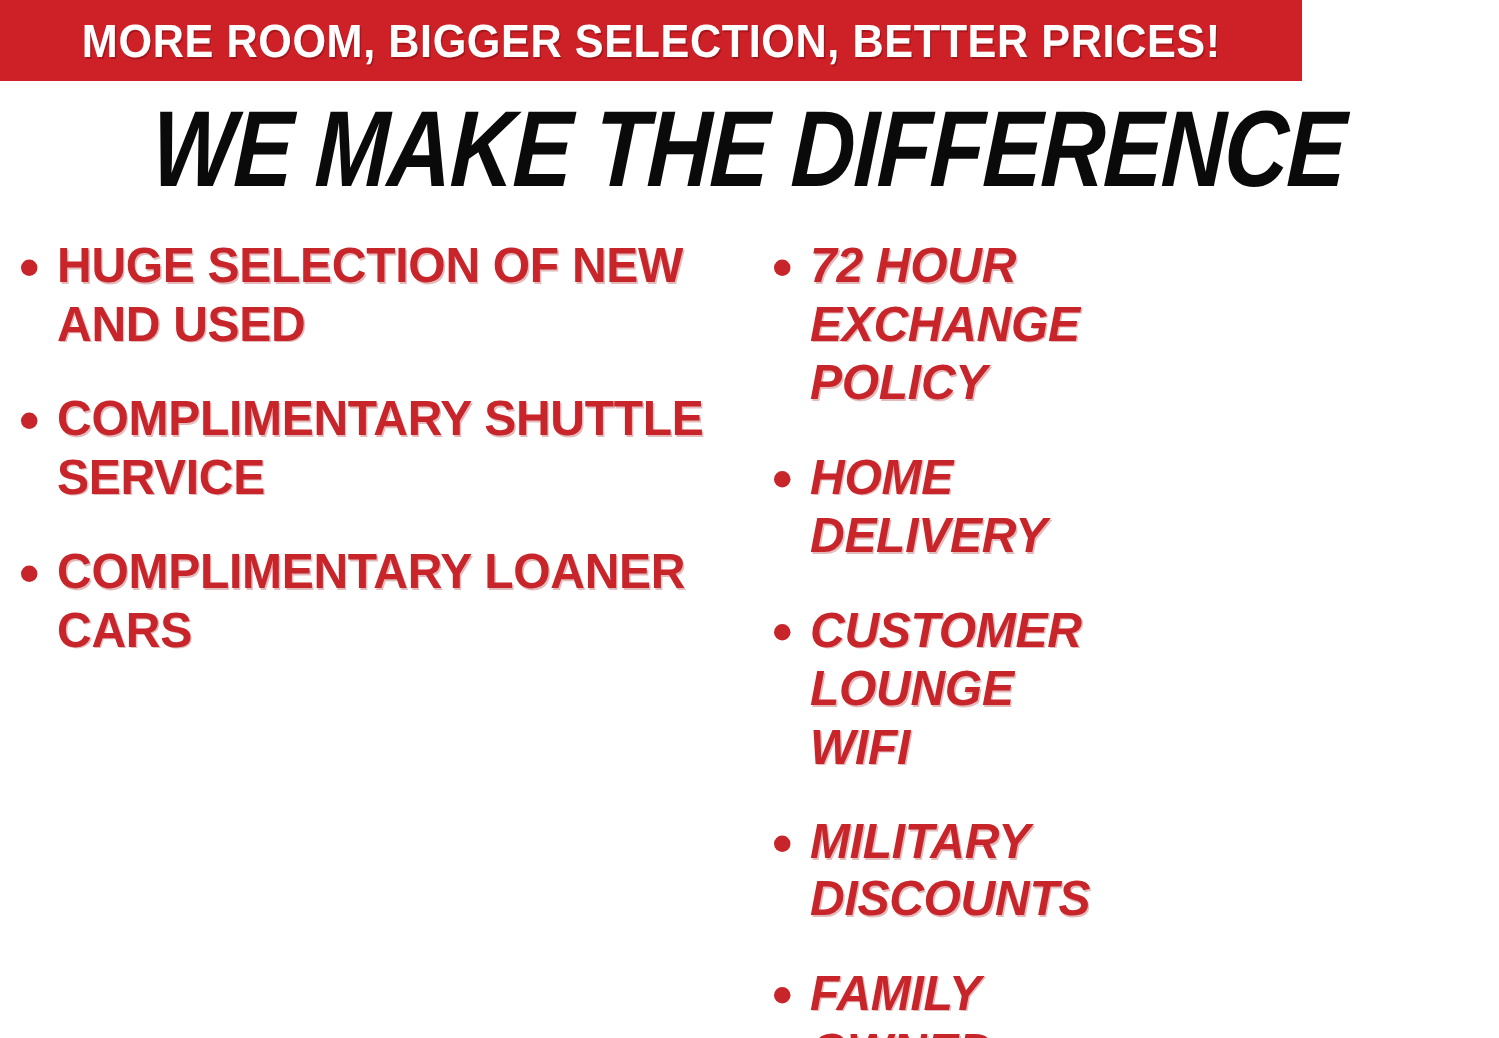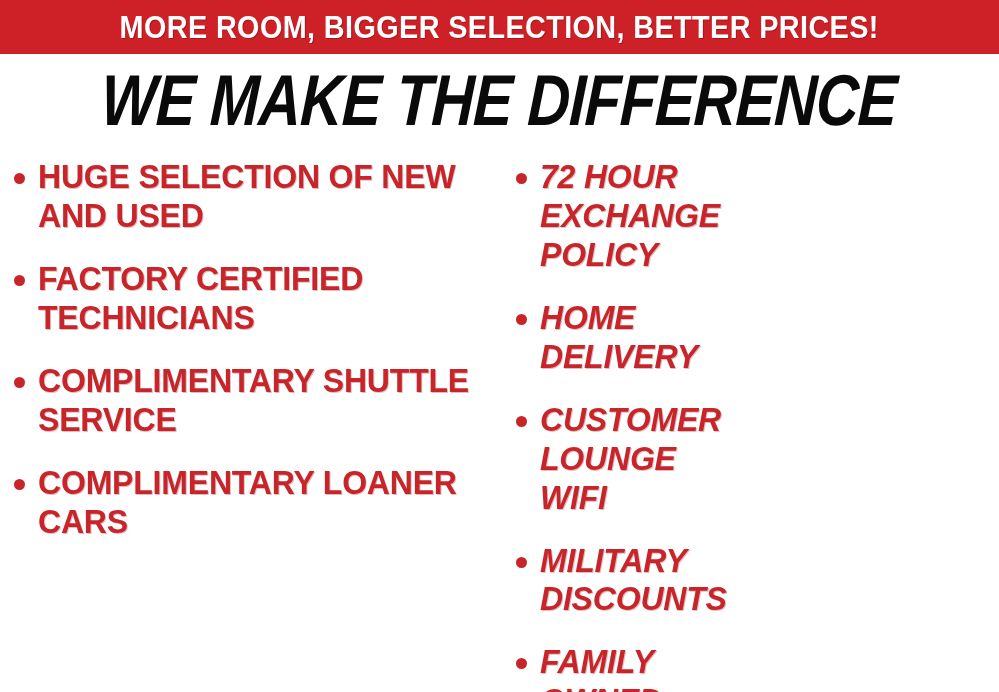--- a/index.html
+++ b/index.html
@@ -18,21 +18,21 @@
     height: 692px;
     background: #ffffff;
     overflow: hidden;
   }
 
   
   .banner {
     position: absolute;
     left: 0;
     top: 0;
-    width: 999px;
+    width: 868px;
     height: 54px;
     background: #ce2027;
     display: flex;
     align-items: center;
     justify-content: center;
   }
   .banner-text {
     color: #ffffff;
     font-family: "Liberation Sans", sans-serif;
     font-weight: bold;
@@ -125,24 +125,20 @@
 
   <div class="columns">
 
     <div class="column column-left">
       <div class="bullet-item">
         <span class="bullet-dot"></span>
         <span class="bullet-label">HUGE SELECTION OF NEW AND USED</span>
       </div>
       <div class="bullet-item">
         <span class="bullet-dot"></span>
-        <span class="bullet-label">FACTORY CERTIFIED TECHNICIANS</span>
-      </div>
-      <div class="bullet-item">
-        <span class="bullet-dot"></span>
         <span class="bullet-label">COMPLIMENTARY SHUTTLE SERVICE</span>
       </div>
       <div class="bullet-item">
         <span class="bullet-dot"></span>
         <span class="bullet-label">COMPLIMENTARY LOANER CARS</span>
       </div>
     </div>
 
     <div class="column column-right">
       <div class="bullet-item">

